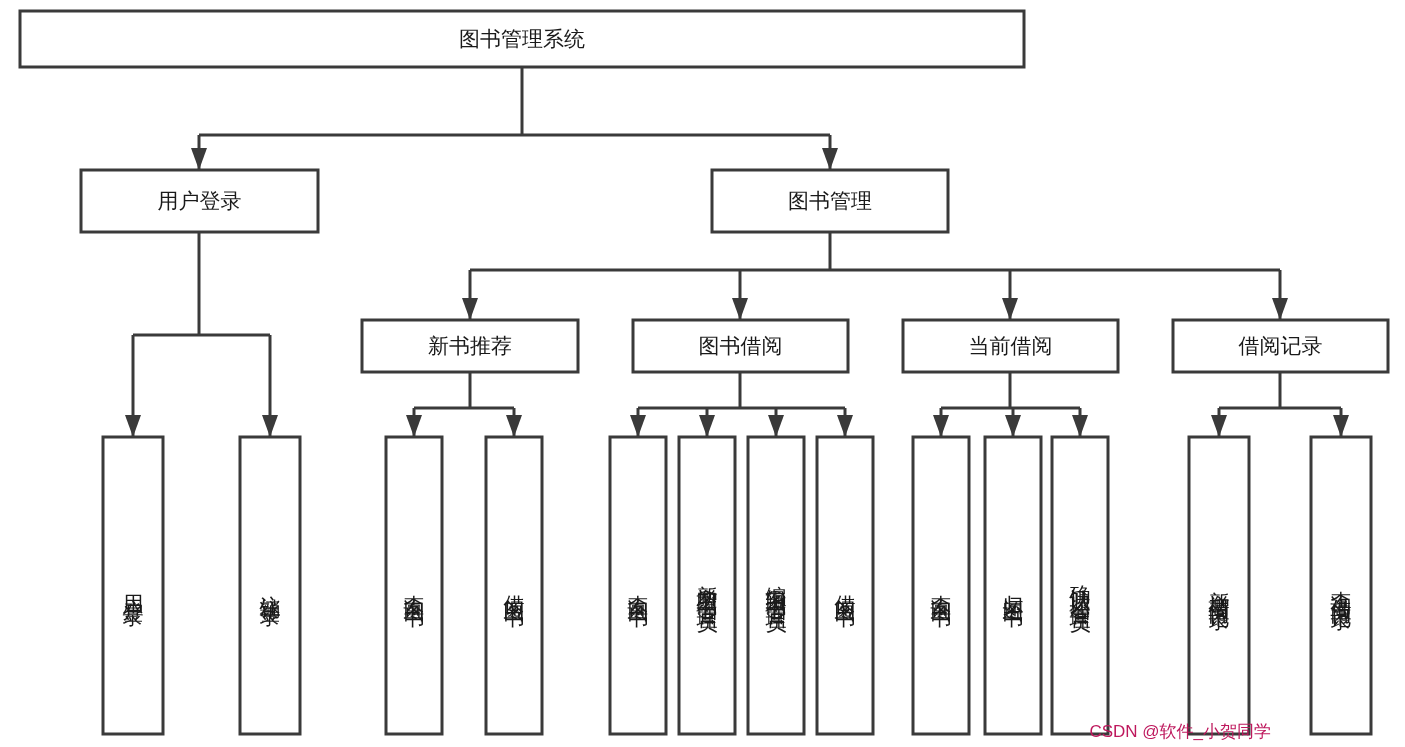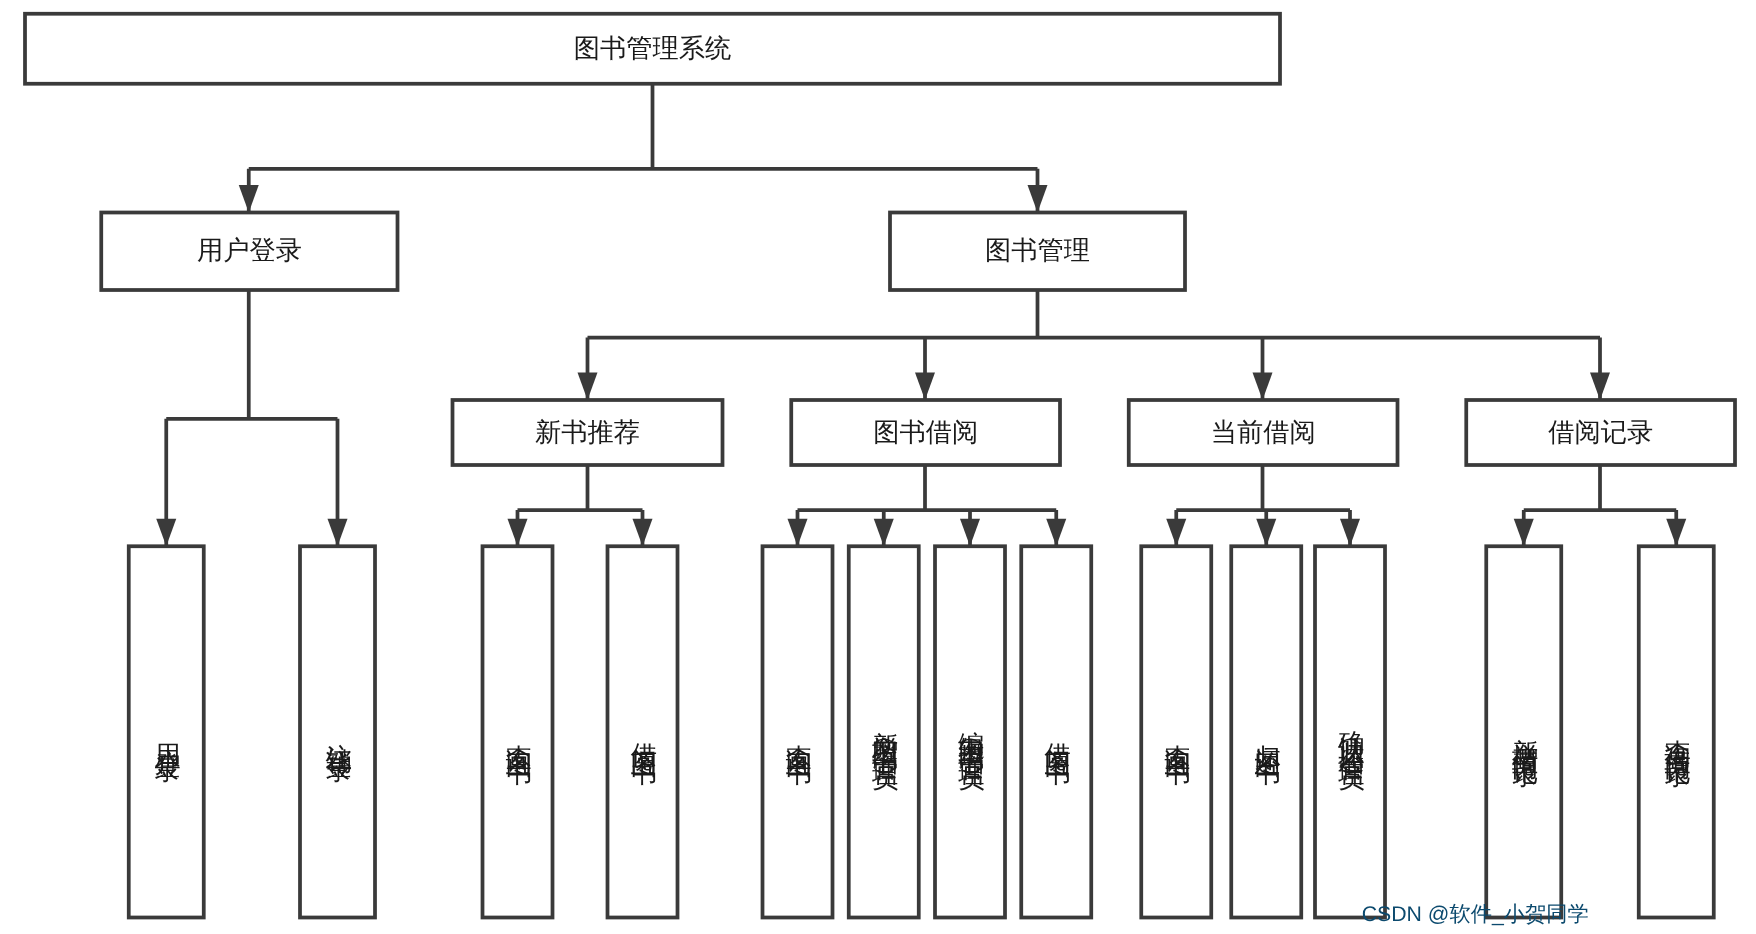--- a/index.html
+++ b/index.html
@@ -56,21 +56,21 @@
     justify-content: center;
     white-space: nowrap;
     pointer-events: none;
   }
   .watermark {
     position: absolute;
     right: 6px;
     bottom: 4px;
     font-family: "Liberation Sans", "DejaVu Sans", sans-serif;
     font-size: 17px;
-    color: #0c4a6e;
+    color: #be185d;
     white-space: nowrap;
   }
 </style>
 </head>
 <body>
 
 <div id="diagram-root">
   <svg id="diagram-svg" width="1405" height="747" viewBox="0 0 1405 747">
     <g id="connector-layer">
         <path d="M 522 67 L 522 135" class="connector"></path>

